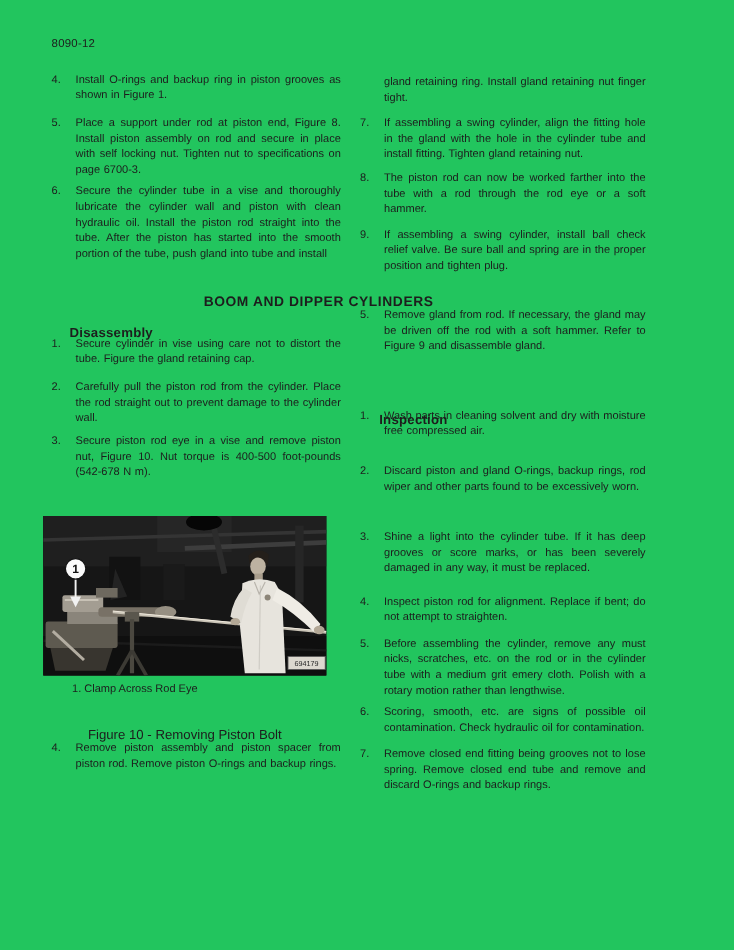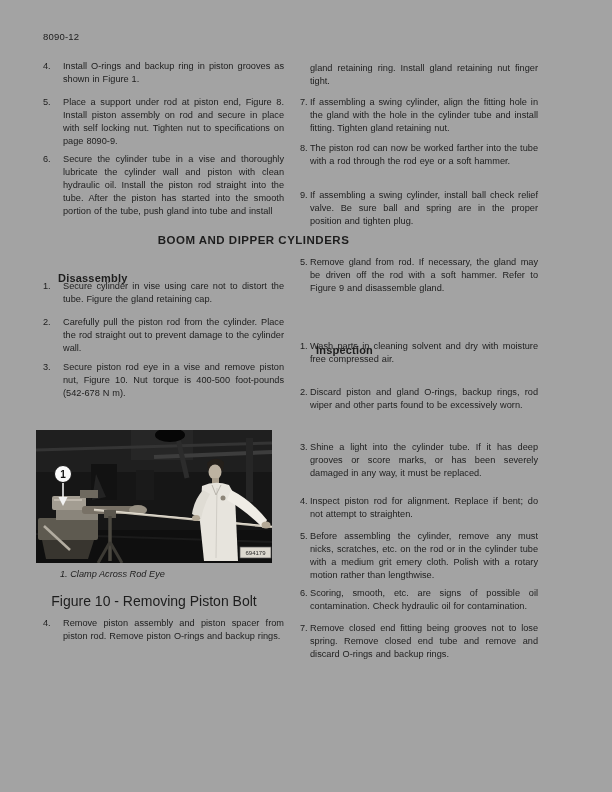--- a/index.html
+++ b/index.html
@@ -2,75 +2,75 @@
 <html><head>
 <meta charset="utf-8">
 <style>
   html,body { margin:0; padding:0; }
   body {
     width:612px; height:792px; background:#ffffff;
     font-family:"Liberation Sans", sans-serif;
   }
   .page {
     position:relative; width:612px; height:792px;
-    background:#a3a3a3; color:#1d1d1d; overflow:hidden;
+    background:#22c55e; color:#1d1d1d; overflow:hidden;
   }
   .page-code {
     position:absolute; left:43px; top:31px;
     font-size:9.5px; letter-spacing:0.2px;
   }
   .item { position:absolute; }
   .item.leftcol  { left:43px;  width:241px; }
   .item.rightcol { left:300px; width:238px; }
   .item .num {
     position:absolute; left:0; top:0; font-size:9.2px; line-height:13px;
   }
   .item .txt {
     font-size:9.2px; line-height:13px;
     text-align:justify; text-align-last:left;
     word-spacing:0.4px;
   }
   .item.leftcol  .txt { margin-left:20px; }
-  .item.rightcol .txt { margin-left:10px; }
+  .item.rightcol .txt { margin-left:20px; }
   .section-title {
-    position:absolute; left:0; top:234px; width:507px; margin:0;
+    position:absolute; left:0; top:234px; width:507px; margin:12px;
     text-align:center; font-size:11.5px; font-weight:bold; letter-spacing:0.5px;
   }
   .sub-heading {
     position:absolute; margin:16px;
     font-size:11px; font-weight:bold; letter-spacing:0.2px;
   }
   .figure-box {
     position:absolute; left:36px; top:430px; width:236px; height:133px;
     background:#161616;
   }
   .figure-box svg { display:block; }
   svg text { font-family:"Liberation Sans", sans-serif; }
   .caption-key {
-    position:absolute; left:60px; top:569px; font-size:9.2px;font-style:italic;
+    position:absolute; left:60px; top:569px; font-size:9.2px;
   }
   .caption-title {
-    position:absolute; left:36px; top:593px; width:236px;
-    text-align:center; font-size:14px;
+    position:absolute; left:36px; top:607px; width:236px;
+    text-align:center; font-size:11px;
   }
 </style>
 </head>
 <body>
 
 <div class="page">
 
   <div class="page-code">8090-12</div>
 
   <div class="item leftcol" style="top:60px">
     <span class="num">4.</span>
     <div class="txt">Install O-rings and backup ring in piston grooves as shown in Figure 1.</div>
   </div>
   <div class="item leftcol" style="top:96px">
     <span class="num">5.</span>
-    <div class="txt">Place a support under rod at piston end, Figure 8. Install piston assembly on rod and secure in place with self locking nut. Tighten nut to specifications on page 8090-9.</div>
+    <div class="txt">Place a support under rod at piston end, Figure 8. Install piston assembly on rod and secure in place with self locking nut. Tighten nut to specifications on page 6700-3.</div>
   </div>
   <div class="item leftcol" style="top:153px">
     <span class="num">6.</span>
     <div class="txt">Secure the cylinder tube in a vise and thoroughly lubricate the cylinder wall and piston with clean hydraulic oil. Install the piston rod straight into the tube. After the piston has started into the smooth portion of the tube, push gland into tube and install</div>
   </div>
 
   <div class="item rightcol" style="top:62px">
     <div class="txt">gland retaining ring. Install gland retaining nut finger tight.</div>
   </div>
   <div class="item rightcol" style="top:96px">

